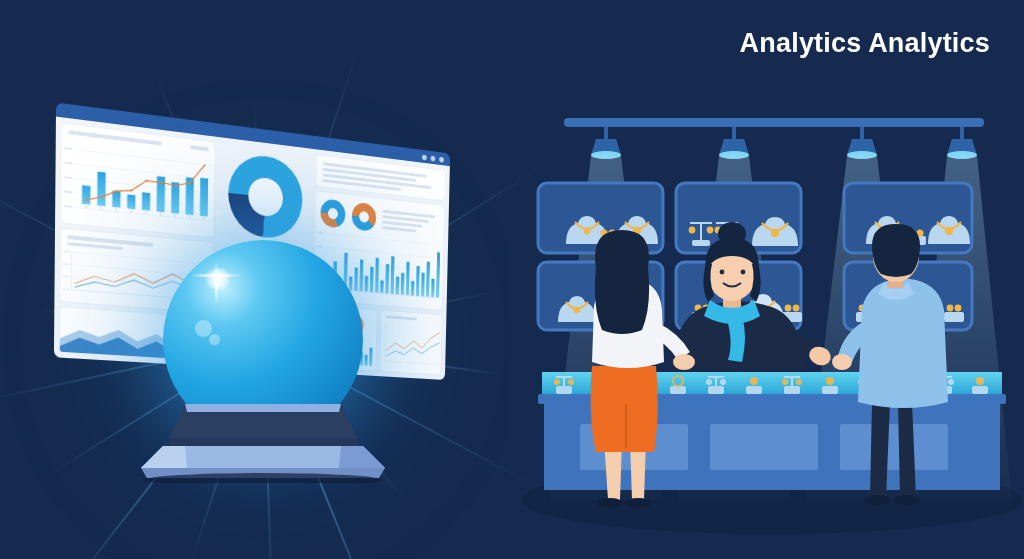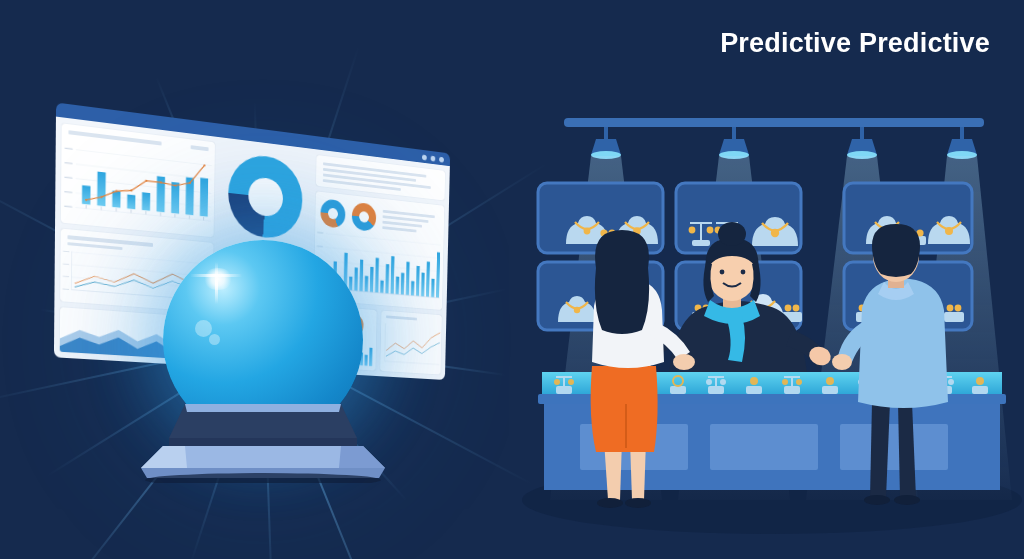--- a/index.html
+++ b/index.html
@@ -778,14 +778,14 @@
       <path d="M364 282 q12 14 24 0 l6 12 q-18 12 -36 0 z" fill="#a6cef2"></path>
 
       <rect x="368" y="272" width="16" height="16" fill="#e0b191"></rect>
 
       <ellipse cx="376" cy="256" rx="23" ry="26" fill="#f0c6a5"></ellipse>
 
       <path d="M353 256 q-6-32 23-32 q29 0 23 32 q-2 12 -8 18 q-15 6 -30 0 q-6-6 -8-18 z" fill="#15253f"></path>
     </g>
   </svg>
 
-  <div id="title">Predictive Predictive</div>
+  <div id="title">Analytics Analytics</div>
 </div>
 
 </body></html>

